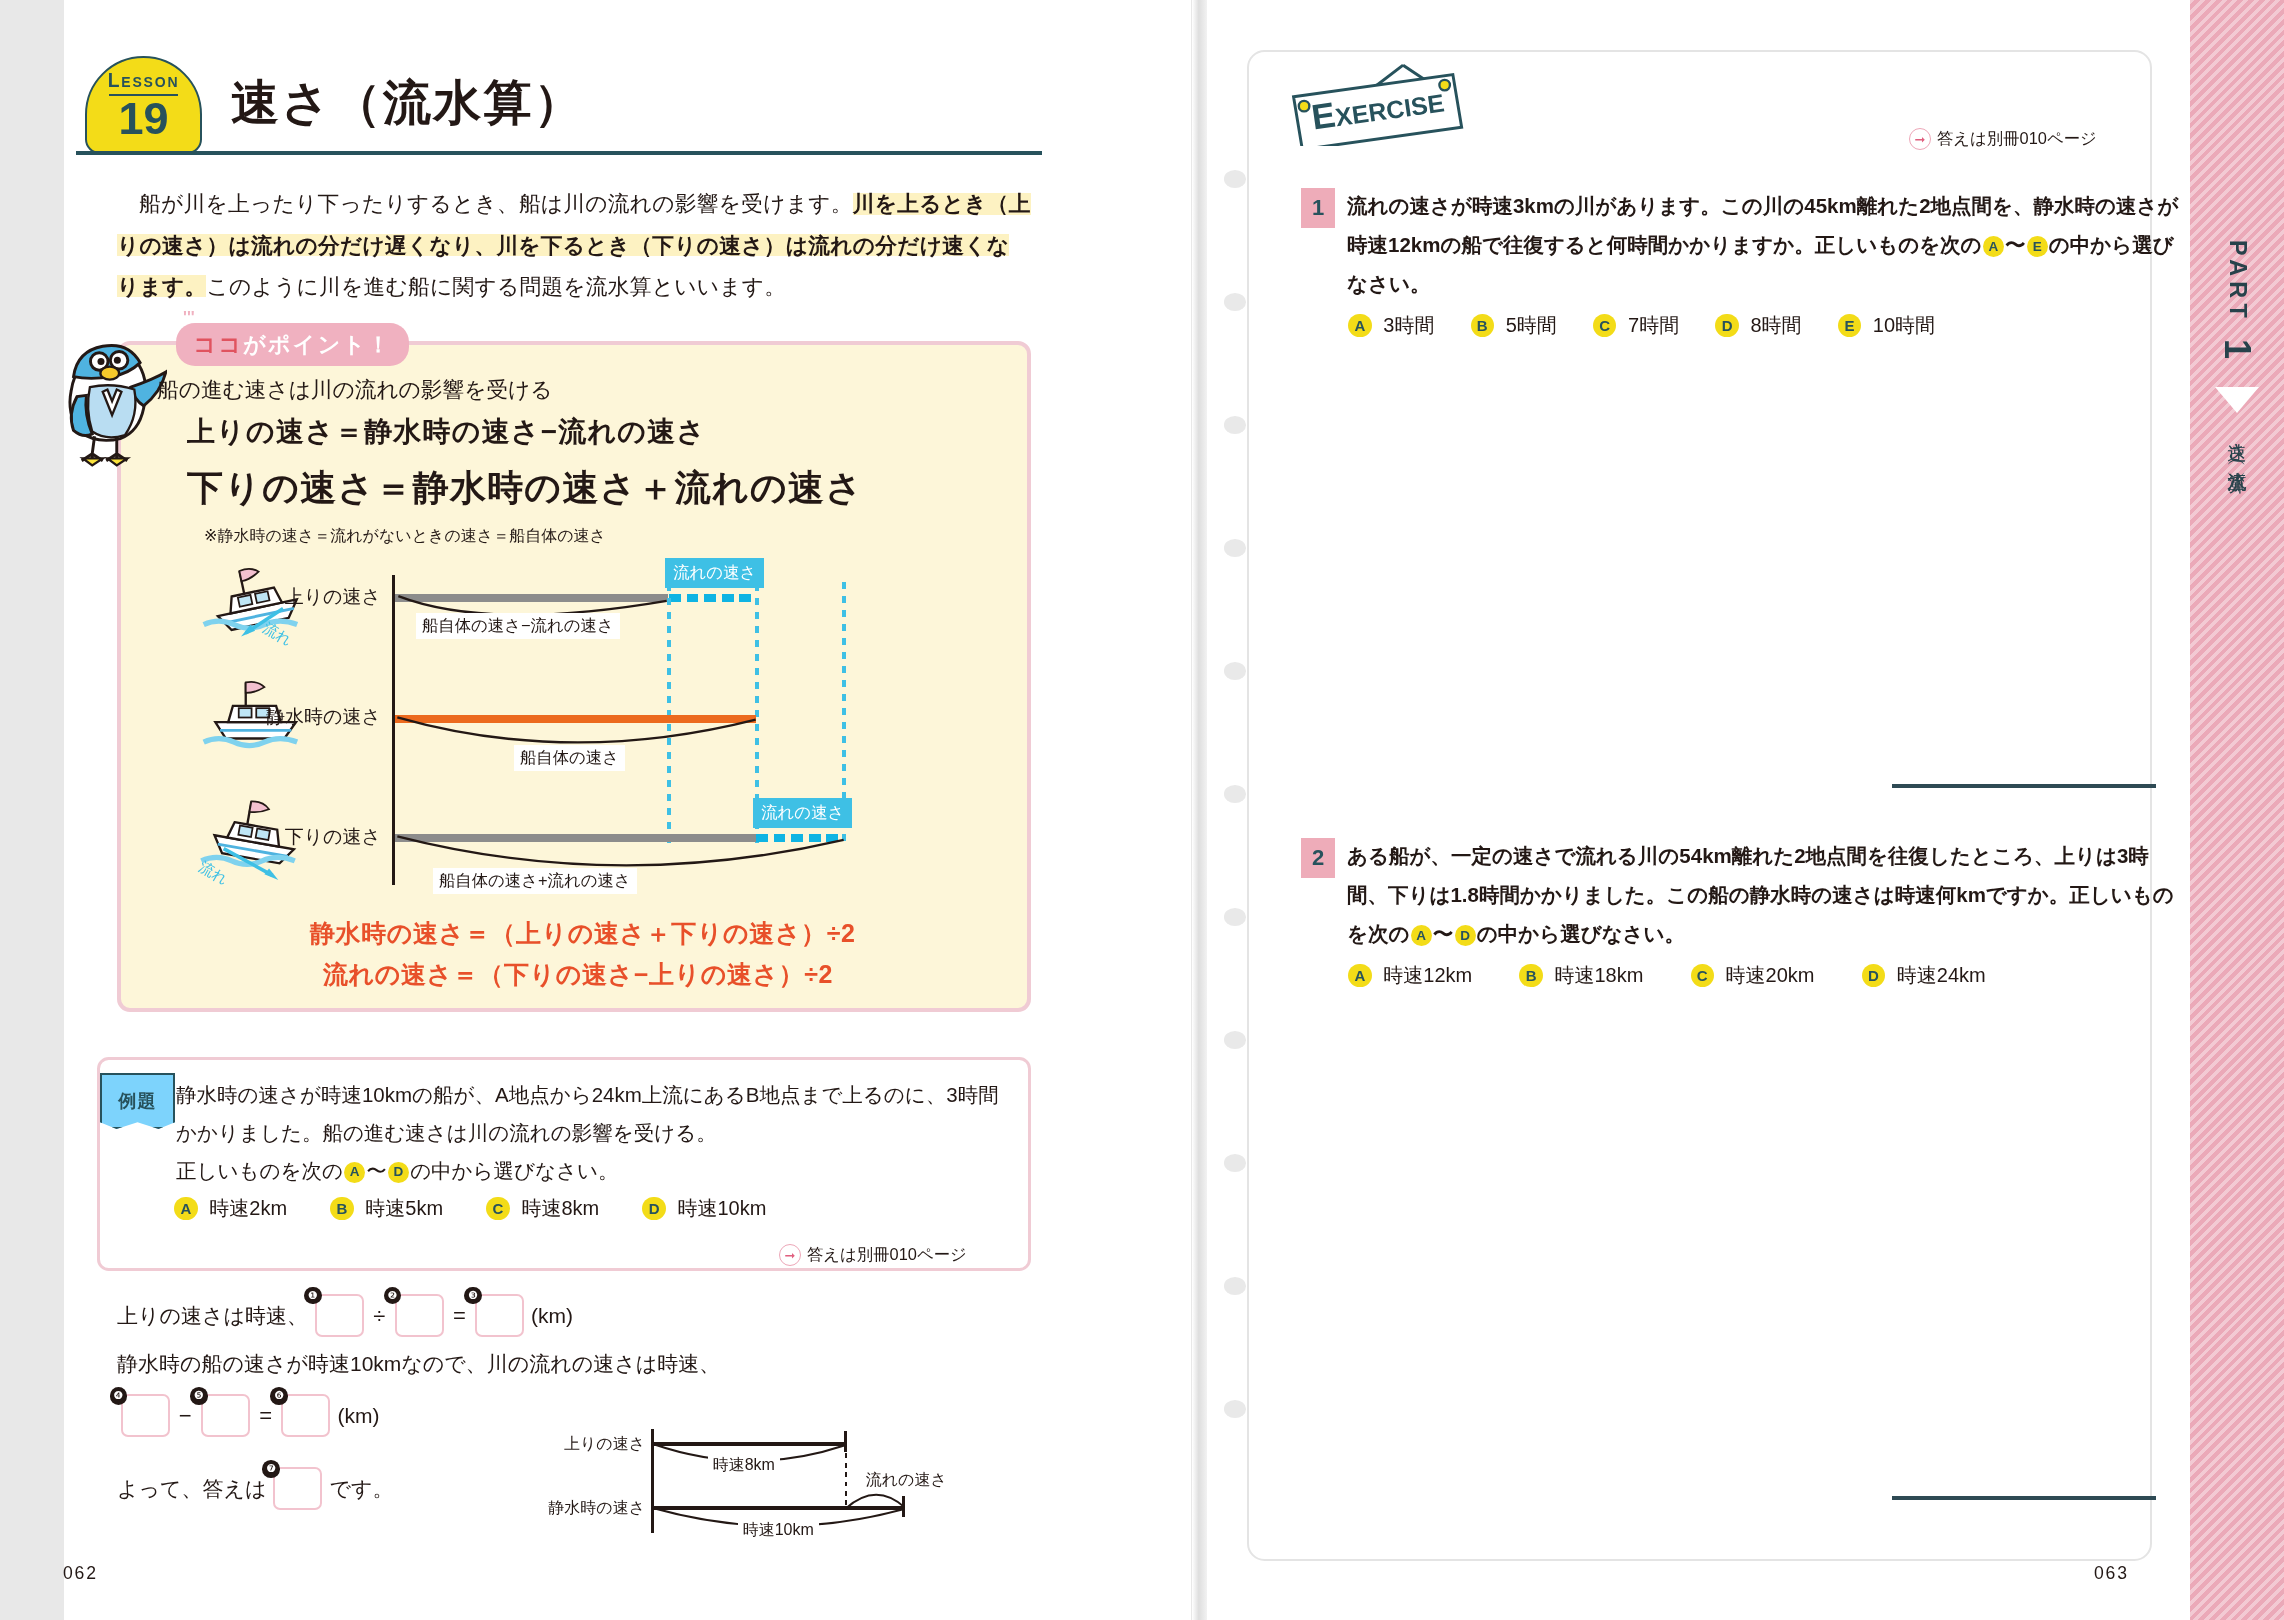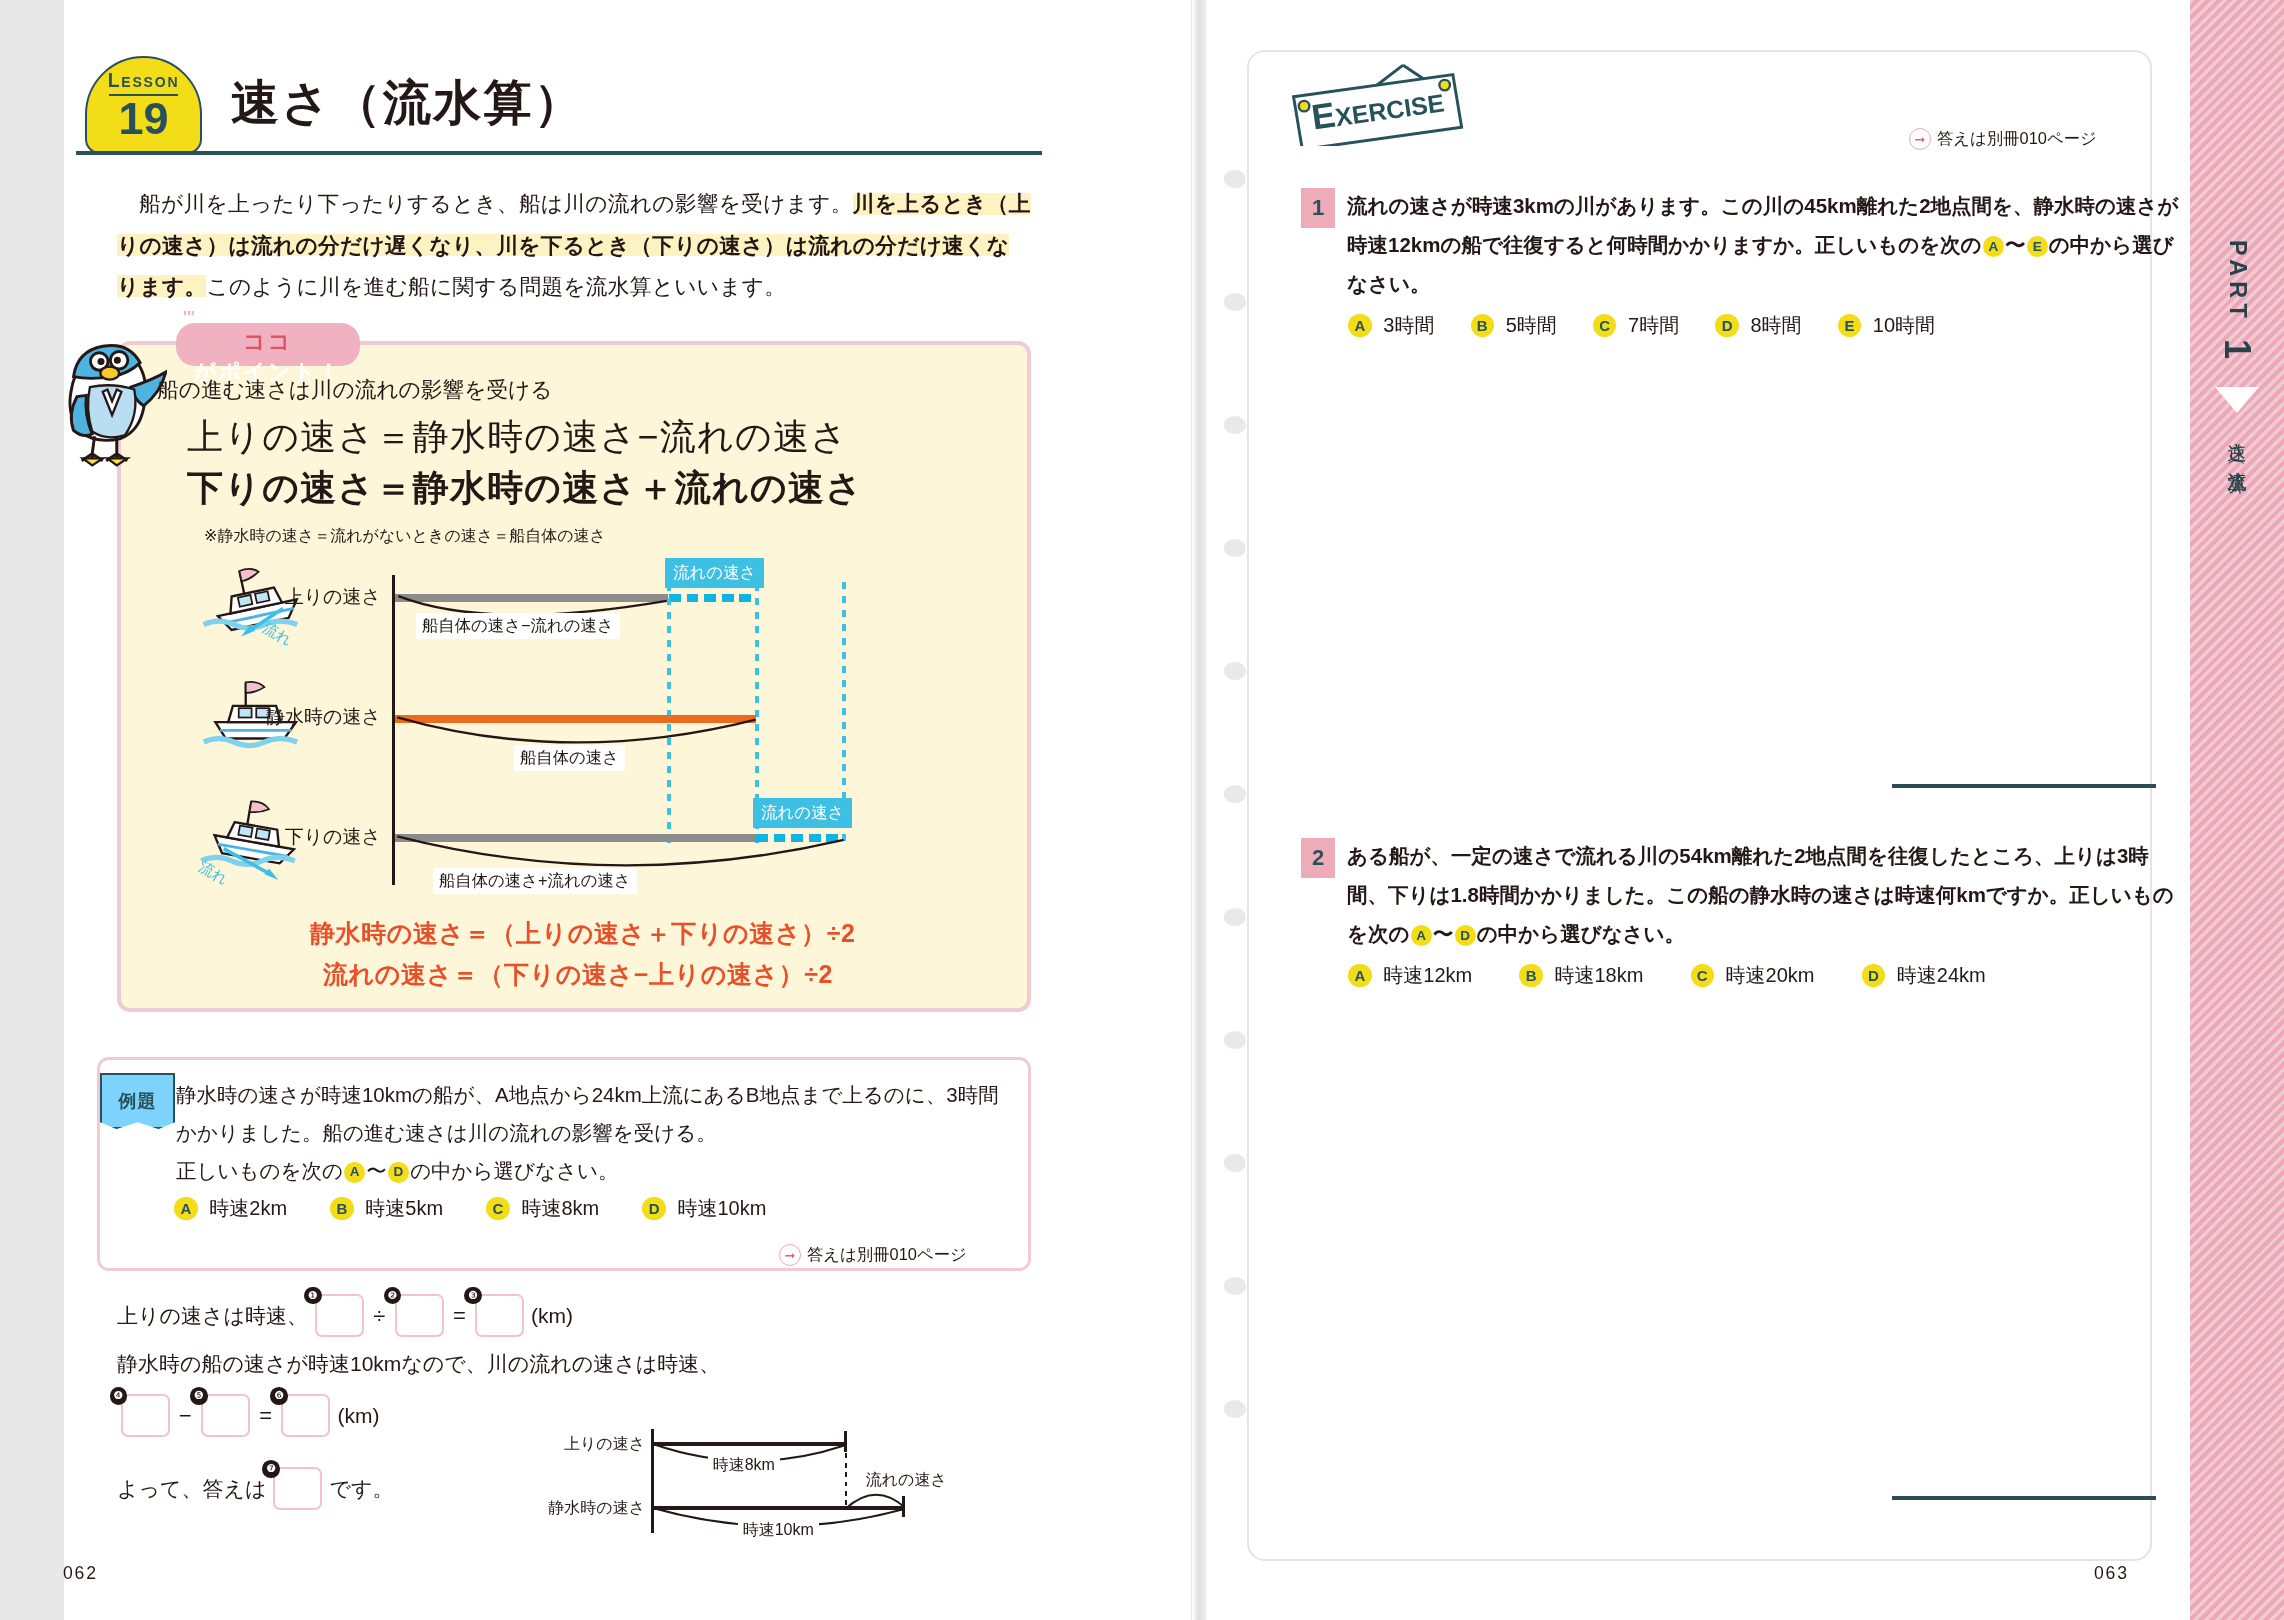--- a/index.html
+++ b/index.html
@@ -56,28 +56,28 @@
   .intro{position:absolute;left:117px;top:183px;width:914px;
      font-size:21.7px;line-height:1.92;color:#231815;letter-spacing:0.3px;text-indent:22px;}
   .hl{background:linear-gradient(transparent 6%,#fdf2c2 6%,#fdf2c2 94%,transparent 94%);font-weight:700;}
 
   
   .point-box{position:absolute;left:117px;top:341px;width:914px;height:671px;
      background:#fdf6d9;border:4.1px solid #f0cbd4;border-radius:13px;box-sizing:border-box;}
   .point-tag{position:absolute;left:176px;top:323px;height:36px;
      background:#f0b1c0;color:#ffffff;font-size:22px;font-weight:700;
      border-radius:19px;padding:3.5px 17.6px;letter-spacing:2.3px;
-     display:flex;align-items:center;box-shadow:0 0 0 0 transparent;flex-direction:column;}
+     display:flex;align-items:center;box-shadow:0 0 0 0 transparent;}
   .point-tag b{color:#e0535f;}
   .tag-sparkle{position:absolute;left:183px;top:308px;font-size:16.4px;color:#f0b1c0;font-weight:700;}
 
   .bird{position:absolute;left:56px;top:326px;width:111px;height:141px;}
 
   .pt-lead{position:absolute;left:157px;top:375px;font-size:21.7px;color:#231815;}
-  .pt-f1{position:absolute;left:187px;top:413px;font-size:36px;font-weight:400;color:#231815;letter-spacing:1.2px;}
+  .pt-f1{position:absolute;left:187px;top:413px;font-size:28px;font-weight:700;color:#231815;letter-spacing:1.2px;}
   .pt-f2{position:absolute;left:187px;top:464px;font-size:36px;font-weight:700;color:#231815;letter-spacing:1.2px;}
   .pt-note{position:absolute;left:204px;top:526px;font-size:16px;color:#231815;}
 
   
   .diag{position:absolute;left:193px;top:559px;width:820px;height:348px;}
   .dg-label{position:absolute;font-size:19px;color:#231815;text-align:right;width:146px;}
   .dg-axis{position:absolute;left:199px;top:16.4px;width:2.9px;height:310px;background:#231815;}
   .bar{position:absolute;height:7.6px;}
   .bar-gray{background:#8c8c8c;}
   .bar-orange{background:#ec6a1e;}

